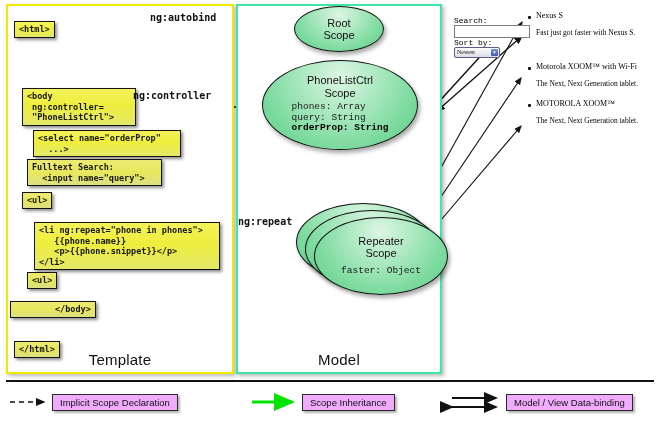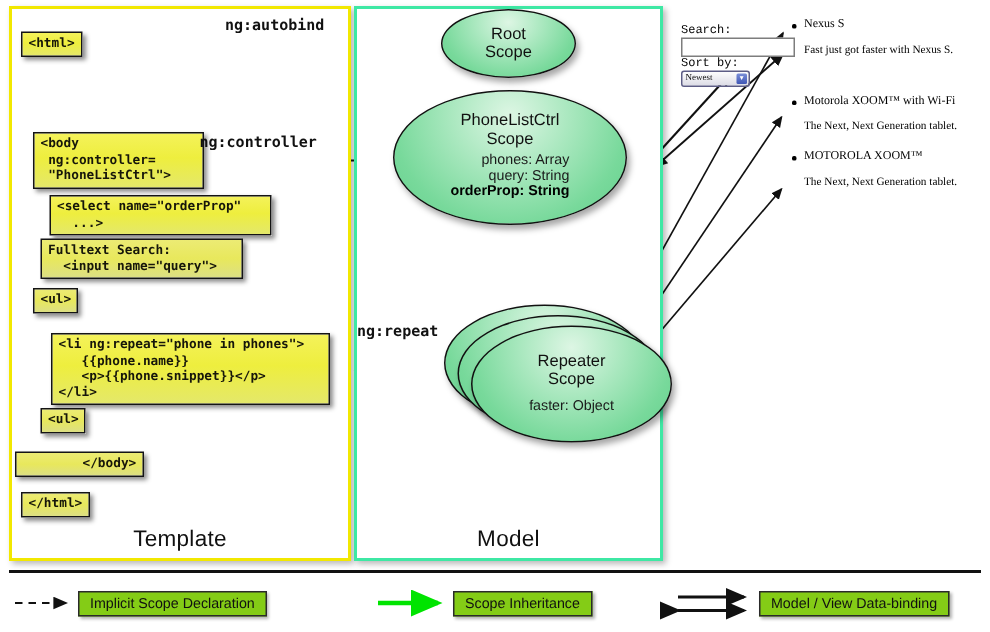--- a/index.html
+++ b/index.html
@@ -30,42 +30,42 @@
   
   .conn-label{position:absolute;font-family:"DejaVu Sans Mono","Liberation Mono",monospace;
               font-size:10px;font-weight:bold;color:#111;white-space:nowrap;}
 
   
   .oval{position:absolute;border-radius:50%;border:1.6px solid #111;
         background:radial-gradient(ellipse at 50% 18%,#ddf6e4 0%,#a7e7bd 38%,#78d99b 72%,#63cf8c 100%);
         box-shadow:2px 3px 4px rgba(0,0,0,.35);
         display:flex;flex-direction:column;align-items:center;justify-content:center;}
   .oval .t{font-size:11px;color:#111;text-align:center;line-height:12.5px;}
-  .oval .props{font-family:Liberation Sans, sans-serif;
-               font-size:9.5px;line-height:10.5px;color:#1a1a1a;text-align:right;margin-top:3px;}
+  .oval .props{font-family:Liberation Mono, monospace;
+               font-size:9.5px;line-height:10.5px;color:#1a1a1a;text-align:left;margin-top:3px;}
   .oval .props b{font-weight:bold;color:#000;}
 
   
   .v-label{position:absolute;font-family:Liberation Mono, monospace;font-size:8px;color:#000;}
   .v-input{position:absolute;border:1px solid #7d7d7d;background:#fff;}
   .v-select{position:absolute;border:1px solid #5d5d85;border-radius:2px;
             background:linear-gradient(180deg,#fdfdfd,#dcdce6);
             font-family:"Liberation Serif",serif;font-size:6px;color:#111;
             padding-left:2px;line-height:9px;box-sizing:border-box;}
   .v-select .arrowbox{position:absolute;right:1px;top:1px;width:7px;height:7px;
             background:linear-gradient(180deg,#7a8fd8,#3f56b5);border-radius:1px;
             color:#fff;font-size:5px;text-align:center;line-height:7px;}
   .phone-item{position:absolute;font-family:"Liberation Serif",serif;color:#000;}
   .phone-name{font-size:8px;}
   .phone-snippet{font-size:7.5px;}
   .bullet{position:absolute;width:2.5px;height:2.5px;background:#000;border-radius:50%;}
 
   
   .legend-rule{position:absolute;left:6px;top:380px;width:648px;height:2px;background:#111;}
-  .legend-box{position:absolute;border:1.4px solid #2a2a2a;background:#84cc16;
+  .legend-box{position:absolute;border:1.4px solid #2a2a2a;background:#f0abfc;
               box-shadow:1.5px 1.5px 2px rgba(0,0,0,.3);
               font-size:9.5px;color:#111;padding:2px 7px;white-space:nowrap;}
 
   svg{position:absolute;left:0;top:0;width:660px;height:421px;overflow:visible;}
   .nofill{fill:none;}
 </style>
 </head>
 <body>
 
 <div id="canvas">
@@ -144,21 +144,21 @@
 
   <div class="codebox" style="left:34px;top:222px;width:176px;">&lt;li ng:repeat="phone in phones"&gt;
    {{phone.name}}
    &lt;p&gt;{{phone.snippet}}&lt;/p&gt;
 &lt;/li&gt;</div>
 
   <div class="codebox dull" style="left:27px;top:272px;">&lt;ul&gt;</div>
 
   <div class="codebox dull" style="left:10px;top:301px;padding-left:44px;">&lt;/body&gt;</div>
 
-  <div class="codebox dull" style="left:14px;top:328px;">&lt;/html&gt;</div>
+  <div class="codebox dull" style="left:14px;top:341px;">&lt;/html&gt;</div>
 
   <div class="conn-label" style="left:150px;top:12px;">ng:autobind</div>
   <div class="conn-label" style="left:133px;top:90px;">ng:controller</div>
   <div class="conn-label" style="left:238px;top:216px;">ng:repeat</div>
 
   <div class="oval" style="left:294px;top:6px;width:88px;height:44px;">
     <div class="t">
       <div>Root</div>
       <div>Scope</div>
     </div>

